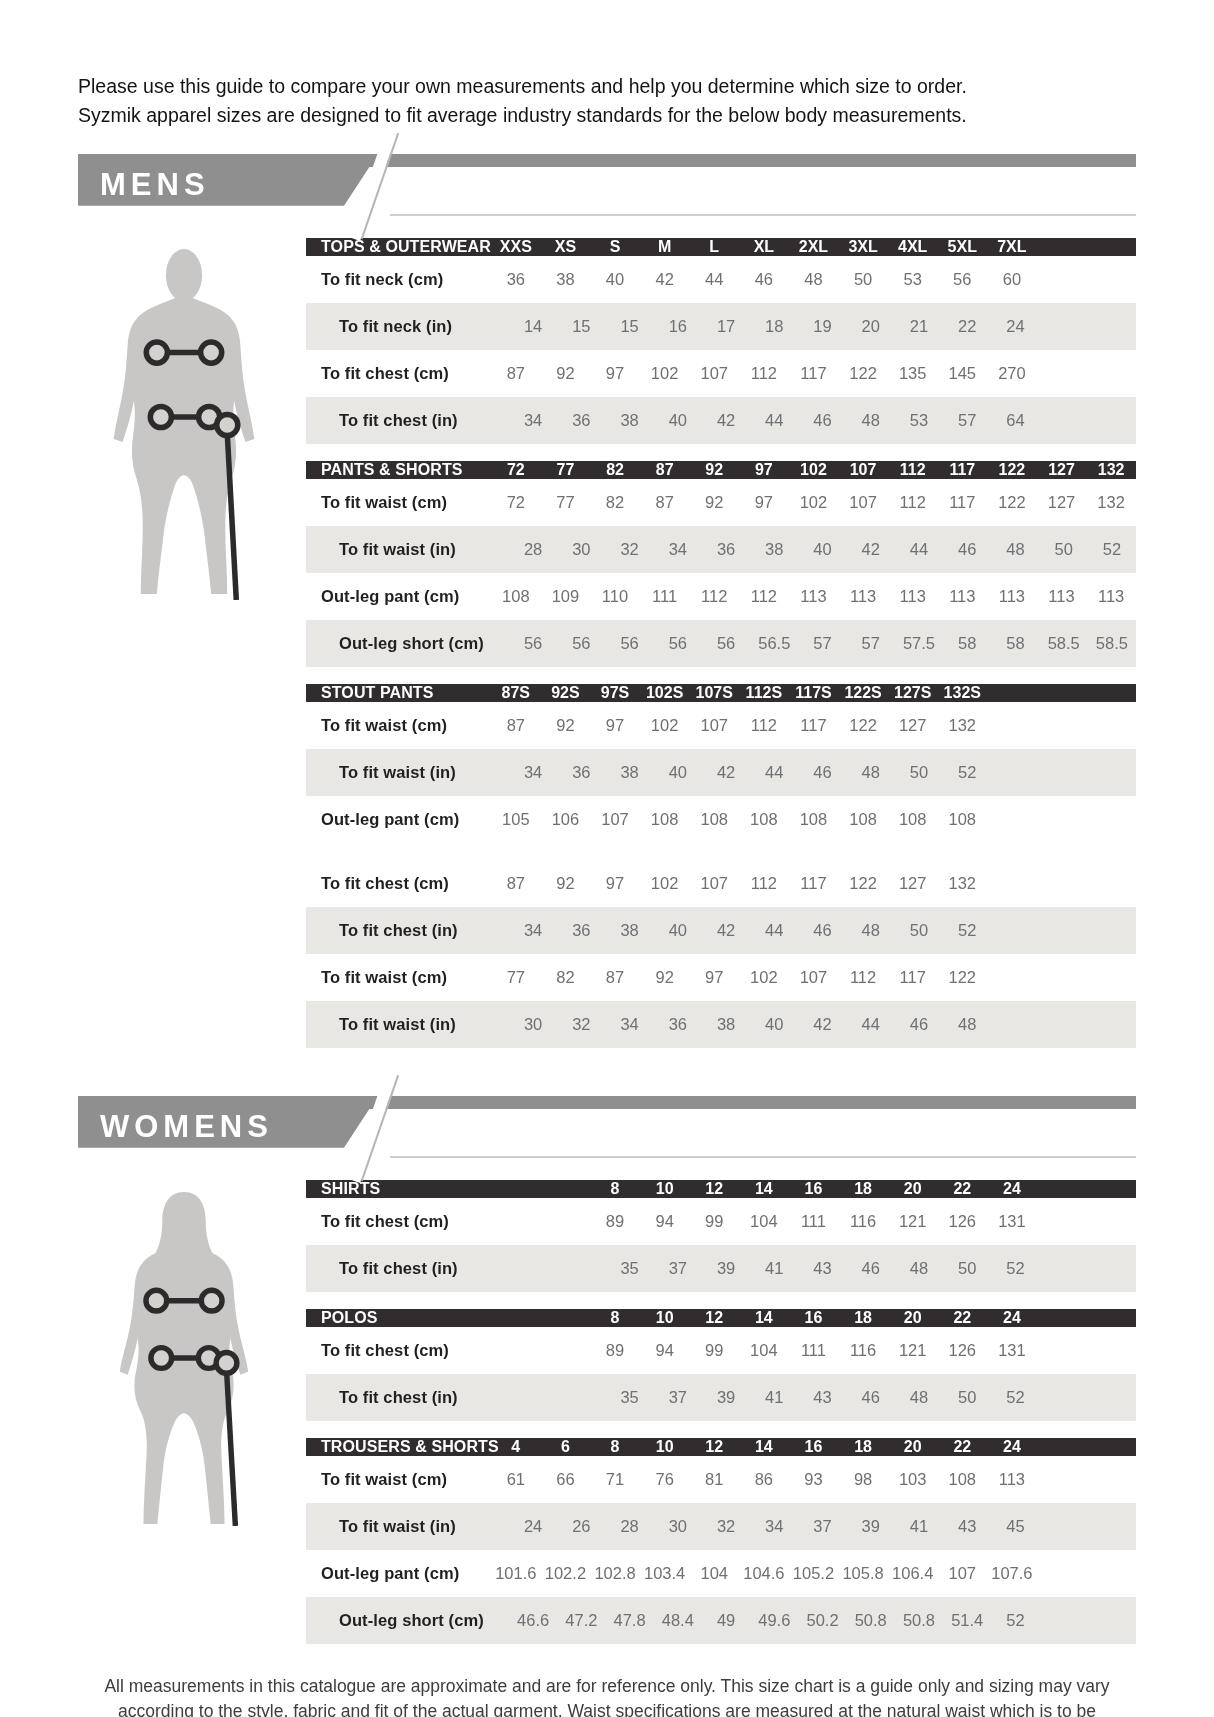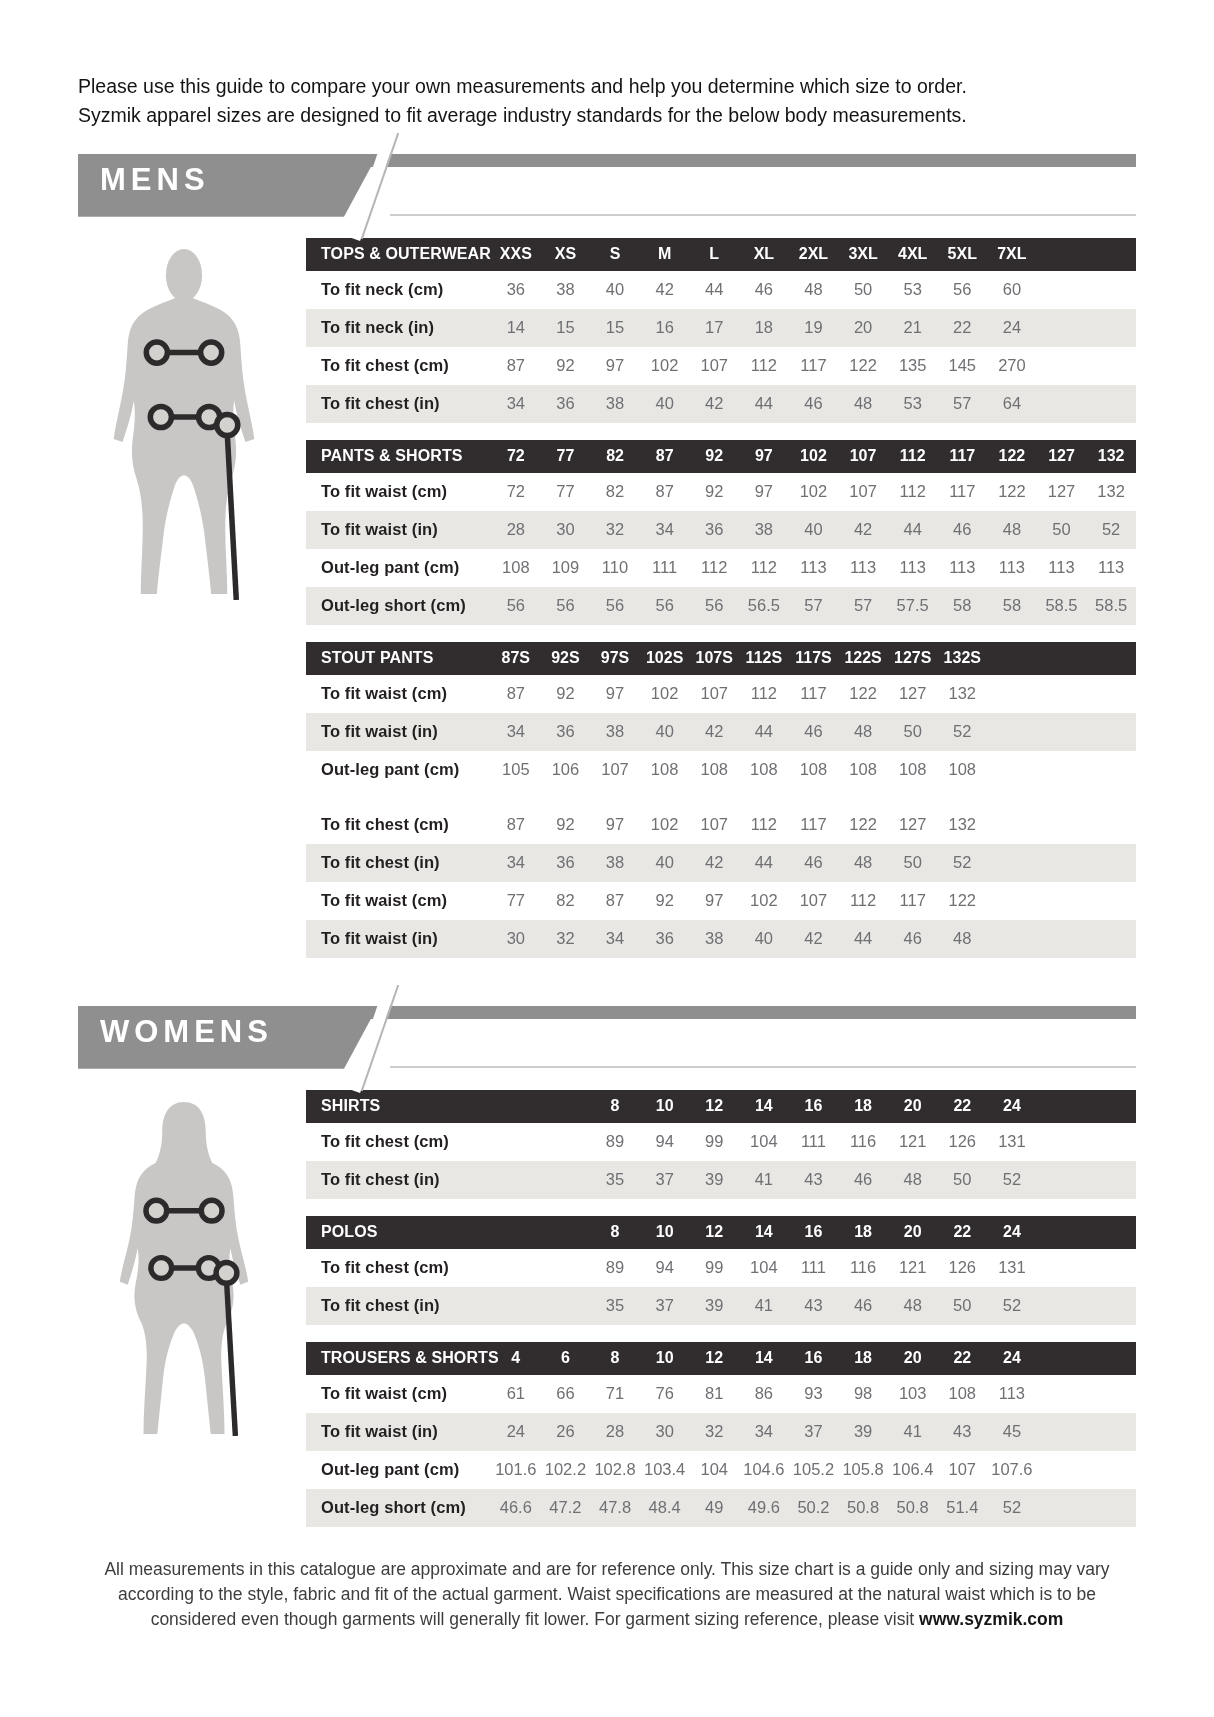--- a/index.html
+++ b/index.html
@@ -19,41 +19,41 @@
     color:var(--label-text);
     overflow:hidden;
   }
   .intro{margin:72px 78px 0;font-size:19.5px;line-height:1.48;color:#141414;}
   
   .banner{position:relative;height:62px;margin:0 78px;}
   .banner.mens{margin-top:24px;}
   .banner.womens{margin-top:48px;}
   .banner-topbar{position:absolute;left:0;top:0;right:0;height:13px;background:var(--banner-gray);}
   .banner-block{
-    position:absolute;left:0;top:0;width:300px;height:63px;background:var(--banner-gray);
+    position:absolute;left:0;top:0;width:300px;height:52px;background:var(--banner-gray);
     clip-path:polygon(0 0,100% 0,calc(100% - 34px) 100%,0 100%);
-    display:flex;align-items:flex-start;
+    display:flex;align-items:center;
   }
   .banner-text{
     color:#fff;font-size:31px;font-weight:700;letter-spacing:5px;
     padding:10px 0 0 22px;line-height:1;
   }
   .banner-gap{position:absolute;left:288px;top:-20px;height:108px;width:12px;background:#fff;transform:rotate(19deg);}
   .banner-slash{position:absolute;left:301px;top:-24px;height:112px;width:2px;background:#b8b6b4;transform:rotate(19deg);}
   .banner-underline{position:absolute;left:312px;bottom:0;right:0;height:2px;background:#cfcdcb;}
   
   .section-content{display:flex;margin:22px 78px 0;align-items:flex-start;}
   .figure-wrap{width:212px;display:flex;justify-content:center;padding-top:10px;flex:none;}
   .tables-wrap{flex:1;margin-left:16px;min-width:0;}
   
   .size-table{width:100%;}
   .size-table + .size-table{margin-top:17px;}
-  .trow{display:flex;height:38px;align-items:center;background:#fff;}
-  .trow.alt{background:var(--row-alt);}
-  .trow.thead{height:33px;background:var(--header-bg);color:#fff;}
+  .trow{display:flex;height:47px;align-items:center;background:#fff;}
+  .trow.alt{background:var(--row-alt);padding-left:18px;}
+  .trow.thead{height:18px;background:var(--header-bg);color:#fff;}
   .tlabel{
     width:185px;flex:none;padding-left:15px;box-sizing:border-box;
     font-size:16.5px;font-weight:700;letter-spacing:.1px;color:var(--label-text);
     white-space:nowrap;
   }
   .thead .tlabel{color:#fff;font-size:16px;}
   .tcell{
     flex:1;text-align:center;font-size:16.5px;color:var(--value-text);
     white-space:nowrap;overflow:visible;
   }

